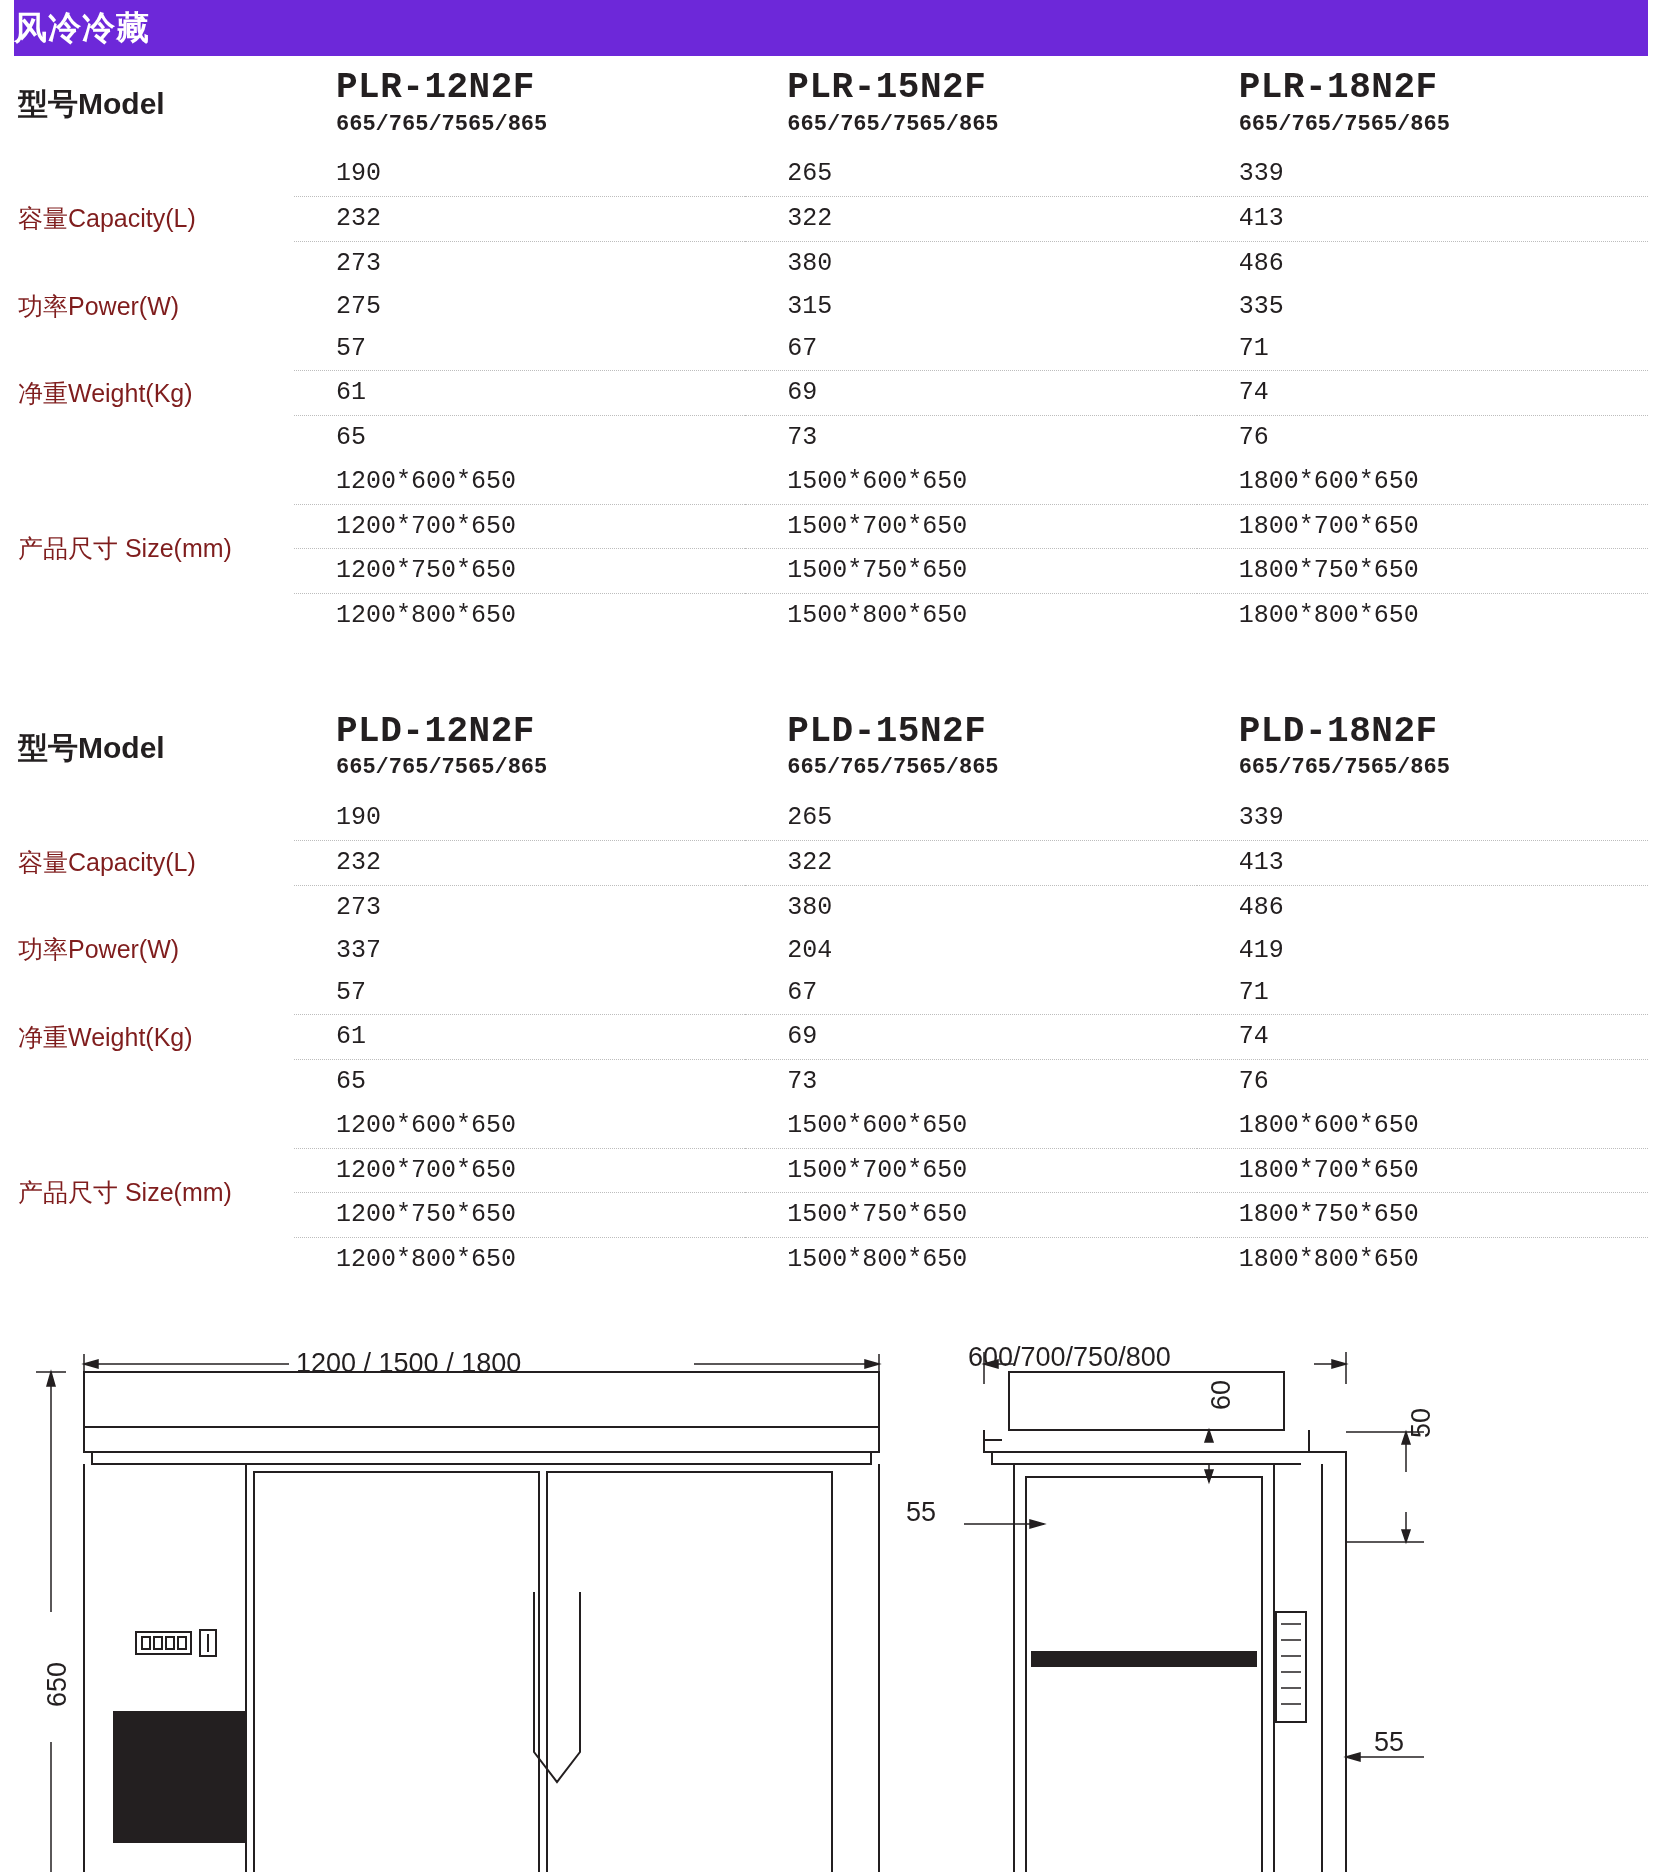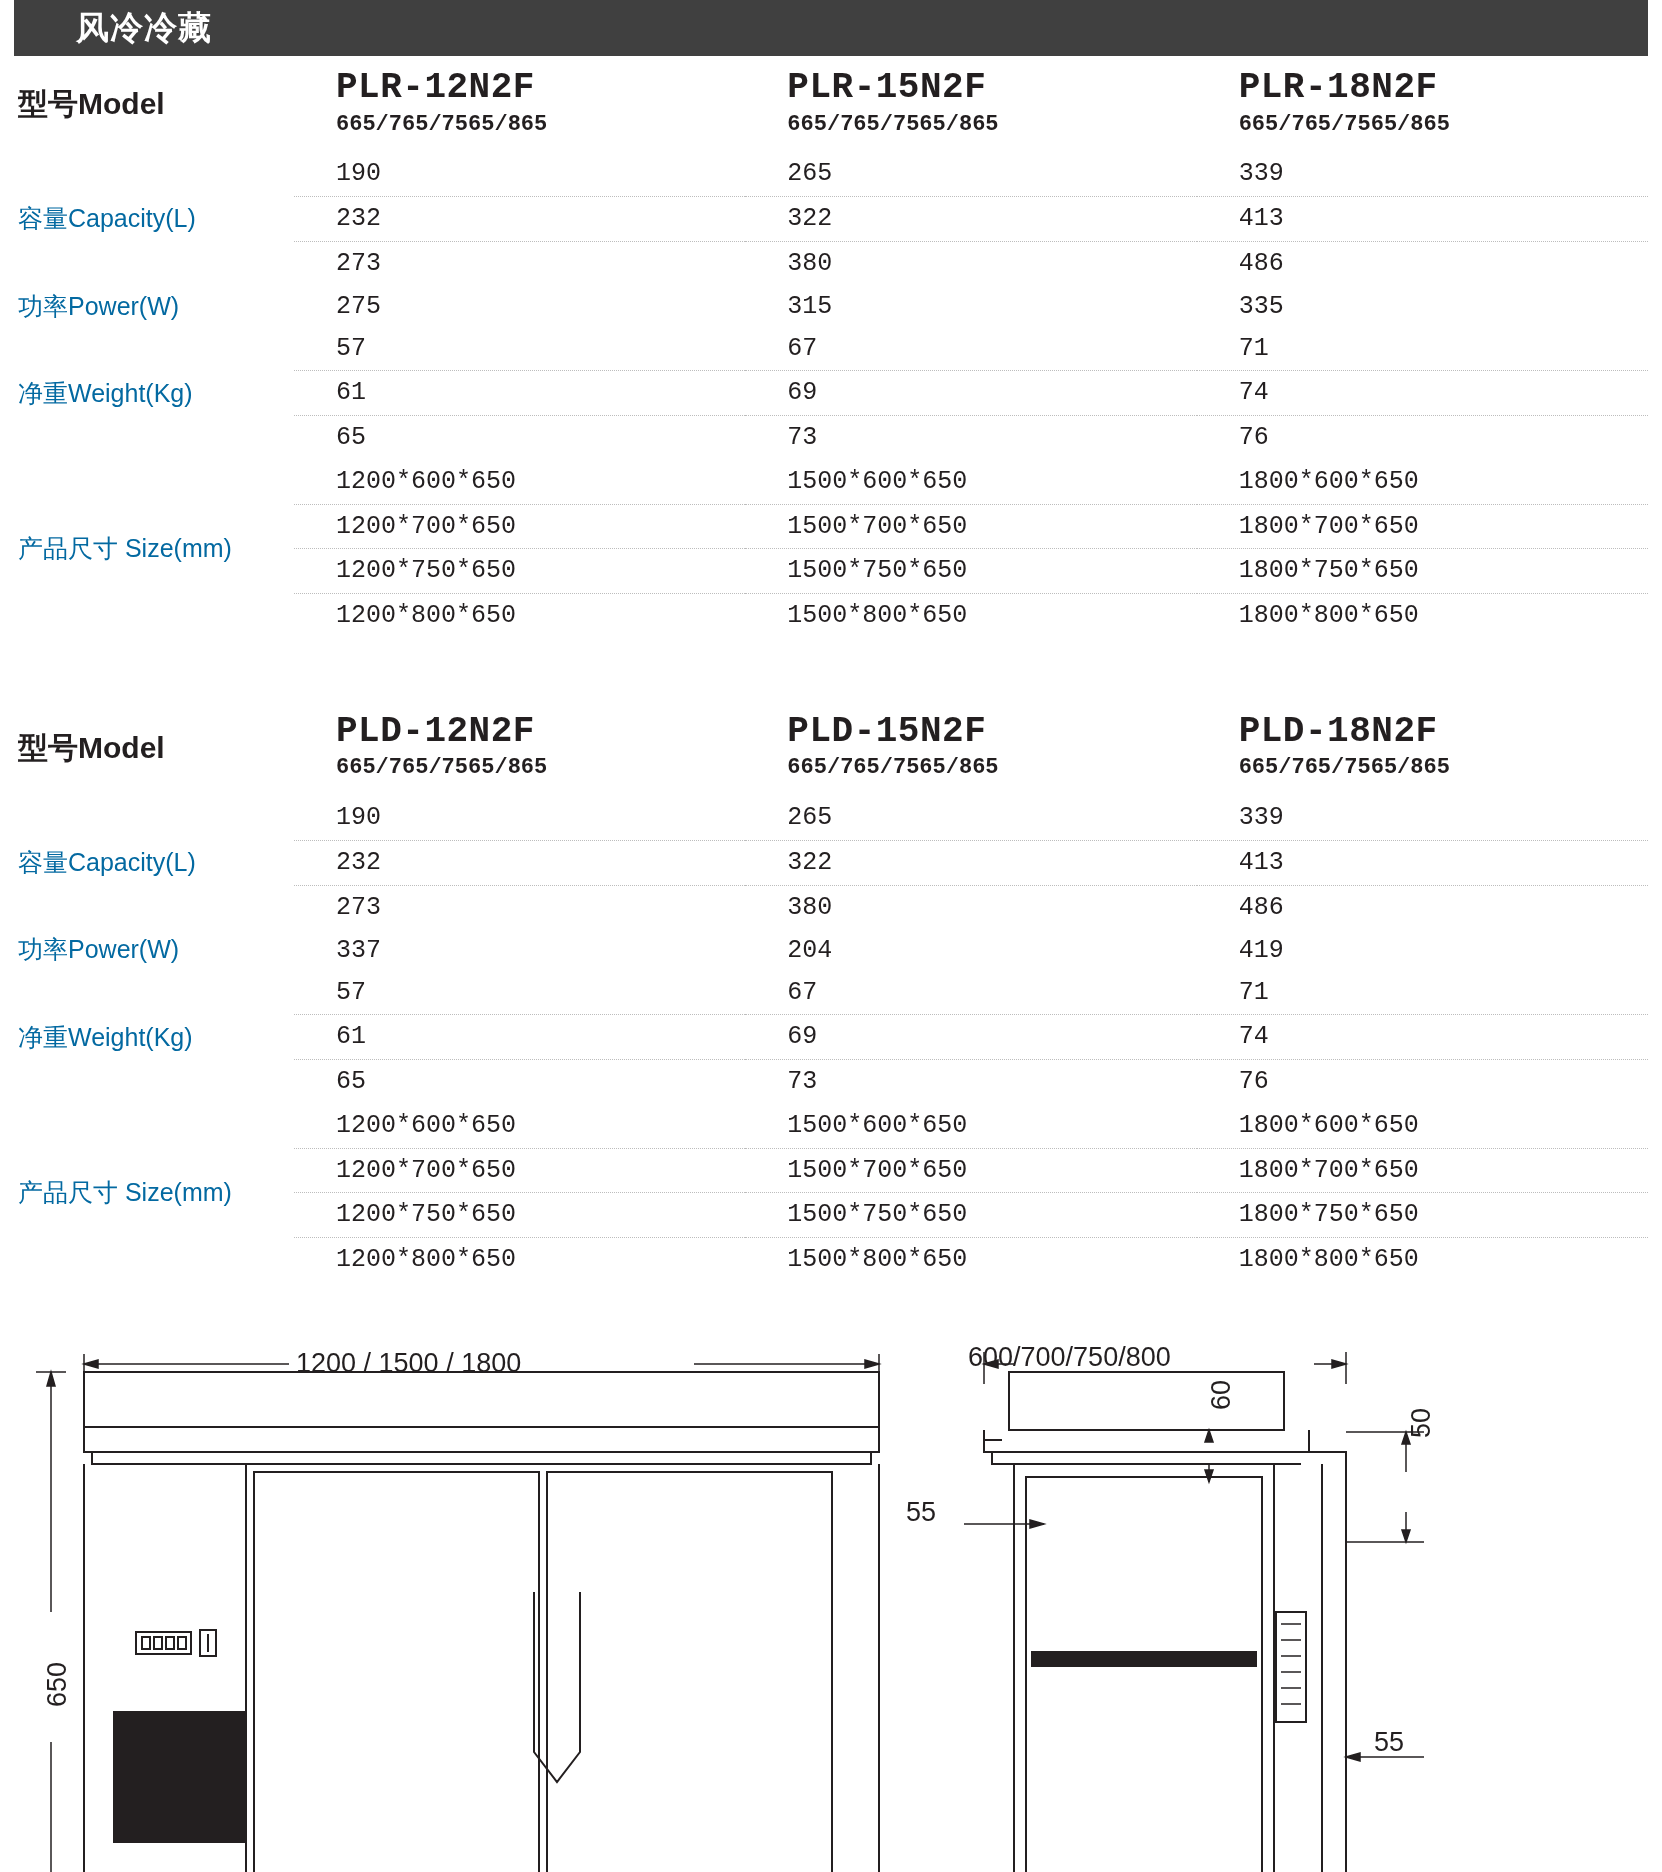--- a/index.html
+++ b/index.html
@@ -19,24 +19,23 @@
     width: 1662px;
     height: 1872px;
     position: relative;
     box-sizing: border-box;
     padding: 0 14px;
   }
 
   
   .banner {
     height: 56px;
-    background: #404040;
+    background: #6d28d9;
     display: flex;
     align-items: center;
-    padding-left: 62px;
     box-sizing: border-box;
   }
   .banner-title {
     color: #ffffff;
     font-size: 33px;
     font-weight: bold;
     letter-spacing: 1px;
   }
 
   
@@ -56,21 +55,21 @@
     border-bottom: 1px solid #c8c8c8;
   }
   .vline {
     border-left: 1px solid #c8c8c8;
     font-family: Liberation Mono, monospace;
   }
 
   .lbl {
     font-size: 25px;
     padding-left: 4px;
-    color: #0369a1;
+    color: #7f1d1d;
     line-height: 1.25;
   }
   .model-head {
     padding: 12px 0 12px 42px;
   }
   .model-name {
     font-size: 36px;
     font-weight: bold;
     letter-spacing: 0.5px;
     line-height: 1.1;

